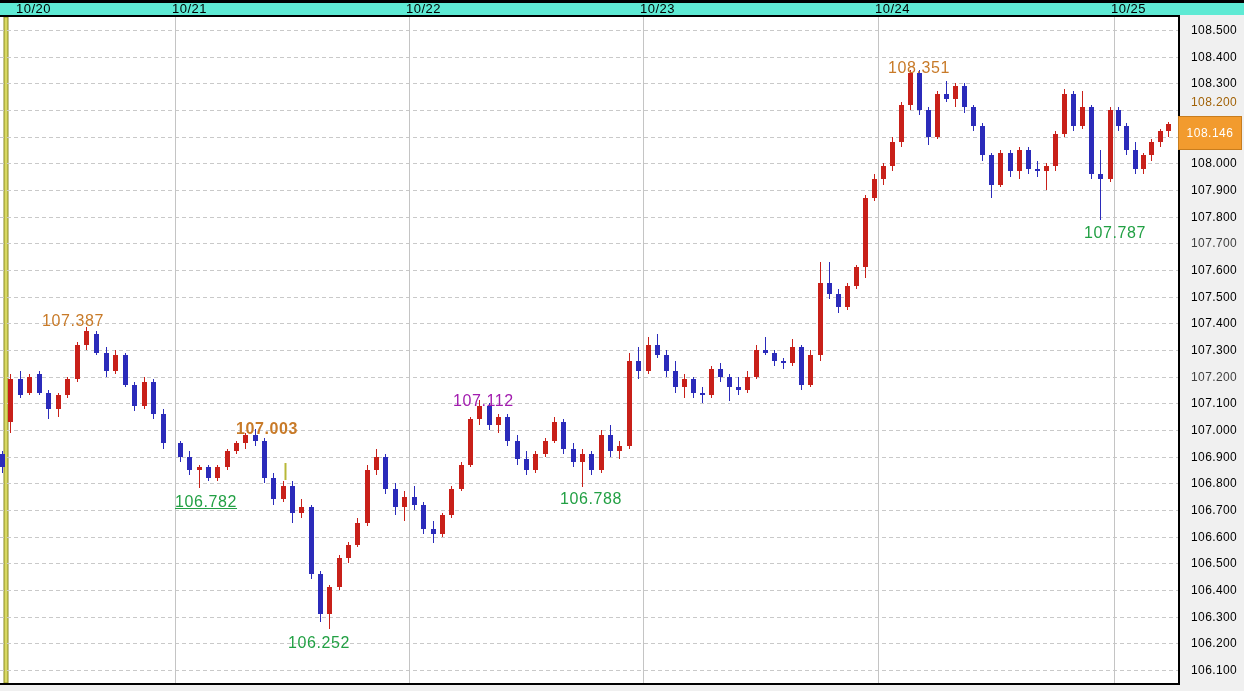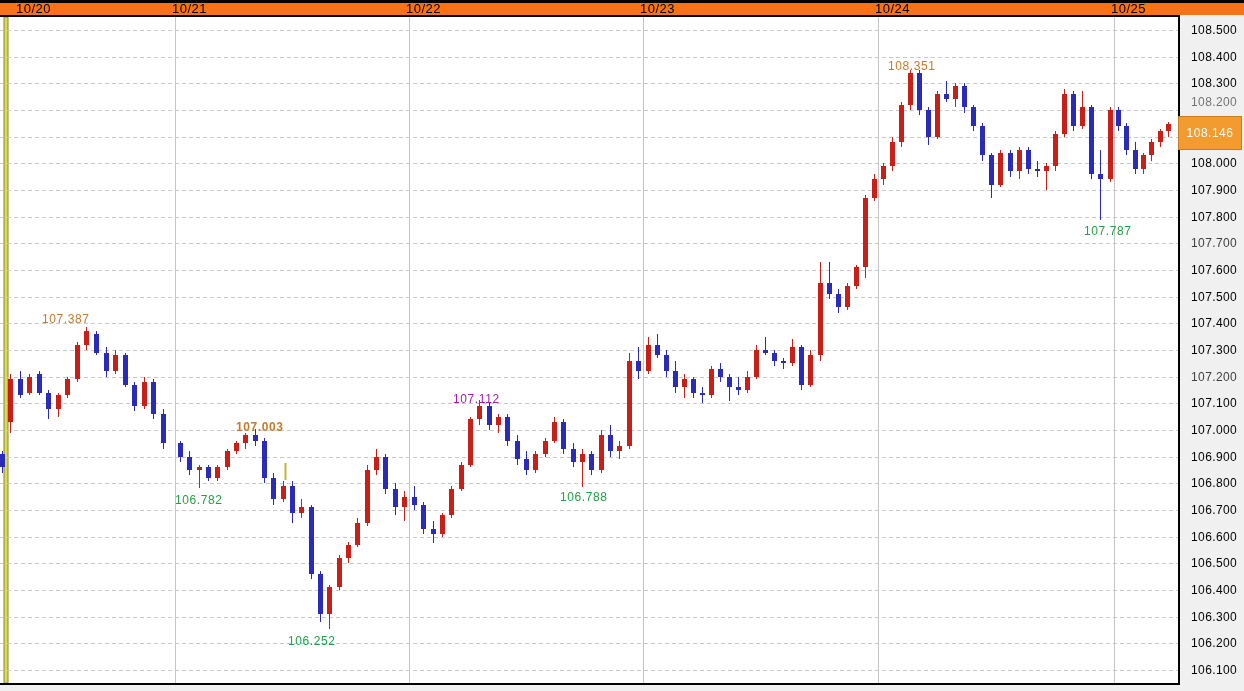--- a/index.html
+++ b/index.html
@@ -1,24 +1,24 @@
 <!DOCTYPE html>
 <html><head>
 <meta charset="utf-8">
 <style>
   html,body{margin:0;padding:0;background:#f0f0f0;}
   .screen{position:relative;width:1244px;height:691px;background:#f0f0f0;overflow:hidden;
           font-family:"Liberation Sans", sans-serif;}
   .topbar{position:absolute;left:0;top:0;width:1244px;height:3px;background:#000;}
-  .datestrip{position:absolute;left:0;top:3px;width:1244px;height:15px;background:#f97316;}
+  .datestrip{position:absolute;left:0;top:3px;width:1244px;height:15px;background:#5eead4;}
   .dlabel{position:absolute;top:-2px;font-size:13px;color:#000;white-space:nowrap;letter-spacing:0.5px;}
   #plot{position:absolute;left:0;top:15px;}
   .yaxis{position:absolute;left:1180px;top:15px;width:80px;height:670px;background:#f0f0f0;}
   .ylabel{position:absolute;left:11px;font-size:12px;color:#000;letter-spacing:0.4px;white-space:nowrap;}
-  .ann{position:absolute;font-size:12px;letter-spacing:0.6px;white-space:nowrap;text-align:right;}
+  .ann{position:absolute;font-size:16px;letter-spacing:0.6px;white-space:nowrap;text-align:right;}
   .badge{position:absolute;display:flex;align-items:center;justify-content:center;
          font-size:12px;letter-spacing:0.5px;box-sizing:border-box;}
 </style>
 </head>
 <body>
 
 <div class="screen">
   <div class="topbar"></div>
   <div class="datestrip" id="datestrip">
       <div class="dlabel" style="left: 16px; color: rgb(0, 0, 0);">10/20</div>
@@ -577,21 +577,21 @@
         </g>
       </g>
       <rect x="0" y="0" width="1180" height="2" fill="#000000"></rect>
       <rect x="1178" y="0" width="2" height="670" fill="#000000"></rect>
       <rect x="0" y="668" width="1180" height="2" fill="#000000"></rect>
     </svg>
   <div class="yaxis" id="yaxis">
       <div class="ylabel" style="top: 8px; color: rgb(0, 0, 0);">108.500</div>
       <div class="ylabel" style="top: 35px; color: rgb(0, 0, 0);">108.400</div>
       <div class="ylabel" style="top: 61px; color: rgb(0, 0, 0);">108.300</div>
-      <div class="ylabel" style="top: 80px; color: #737373;">108.200</div>
+      <div class="ylabel" style="top: 80px; color: #a16207;">108.200</div>
       <div class="ylabel" style="top: 115px; color: rgb(0, 0, 0);">108.100</div>
       <div class="ylabel" style="top: 141px; color: rgb(0, 0, 0); text-align: center;">108.000</div>
       <div class="ylabel" style="top: 168px; color: rgb(0, 0, 0);">107.900</div>
       <div class="ylabel" style="top: 195px; color: rgb(0, 0, 0);">107.800</div>
       <div class="ylabel" style="top: 221px; color: #404040;">107.700</div>
       <div class="ylabel" style="top: 248px; color: rgb(0, 0, 0);">107.600</div>
       <div class="ylabel" style="top: 275px; color: rgb(0, 0, 0);">107.500</div>
       <div class="ylabel" style="top: 301px; color: rgb(0, 0, 0);">107.400</div>
       <div class="ylabel" style="top: 328px; color: rgb(0, 0, 0);">107.300</div>
       <div class="ylabel" style="top: 355px; color: #404040;">107.200</div>
@@ -605,21 +605,21 @@
       <div class="ylabel" style="top: 568px; color: rgb(0, 0, 0);">106.400</div>
       <div class="ylabel" style="top: 595px; color: rgb(0, 0, 0);">106.300</div>
       <div class="ylabel" style="top: 621px; color: rgb(0, 0, 0);">106.200</div>
       <div class="ylabel" style="top: 648px; color: rgb(0, 0, 0);">106.100</div>
     </div>
   <div id="annotations">
       <div class="ann" style="left: 42px; top: 312px; color: rgb(200, 122, 40);">107.387</div>
       <div class="ann" style="left: 236px; top: 420px; color: rgb(200, 122, 40); font-weight: bold;">107.003</div>
       <div class="ann" style="left: 453px; top: 392px; color: #a21caf;">107.112</div>
       <div class="ann" style="left: 888px; top: 59px; color: rgb(200, 122, 40);">108.351</div>
-      <div class="ann" style="left: 175px; top: 493px; color: rgb(34, 160, 68);">106.782</div>
+      <div class="ann" style="left: 175px; top: 493px; color: rgb(34, 160, 68); text-decoration: underline;">106.782</div>
       <div class="ann" style="left: 288px; top: 634px; color: rgb(34, 160, 68);">106.252</div>
       <div class="ann" style="left: 560px; top: 490px; color: rgb(34, 160, 68);">106.788</div>
       <div class="ann" style="left: 1084px; top: 224px; color: rgb(34, 160, 68);">107.787</div>
     </div>
   <div class="badge" id="badge" style="left: 1178px; top: 116px; width: 64px; height: 34px; background: rgb(242, 155, 46); border: 1px solid rgb(200, 125, 30); color: rgb(255, 255, 255);">
     <span>108.146</span>
   </div>
 </div>
 
 </body></html>

